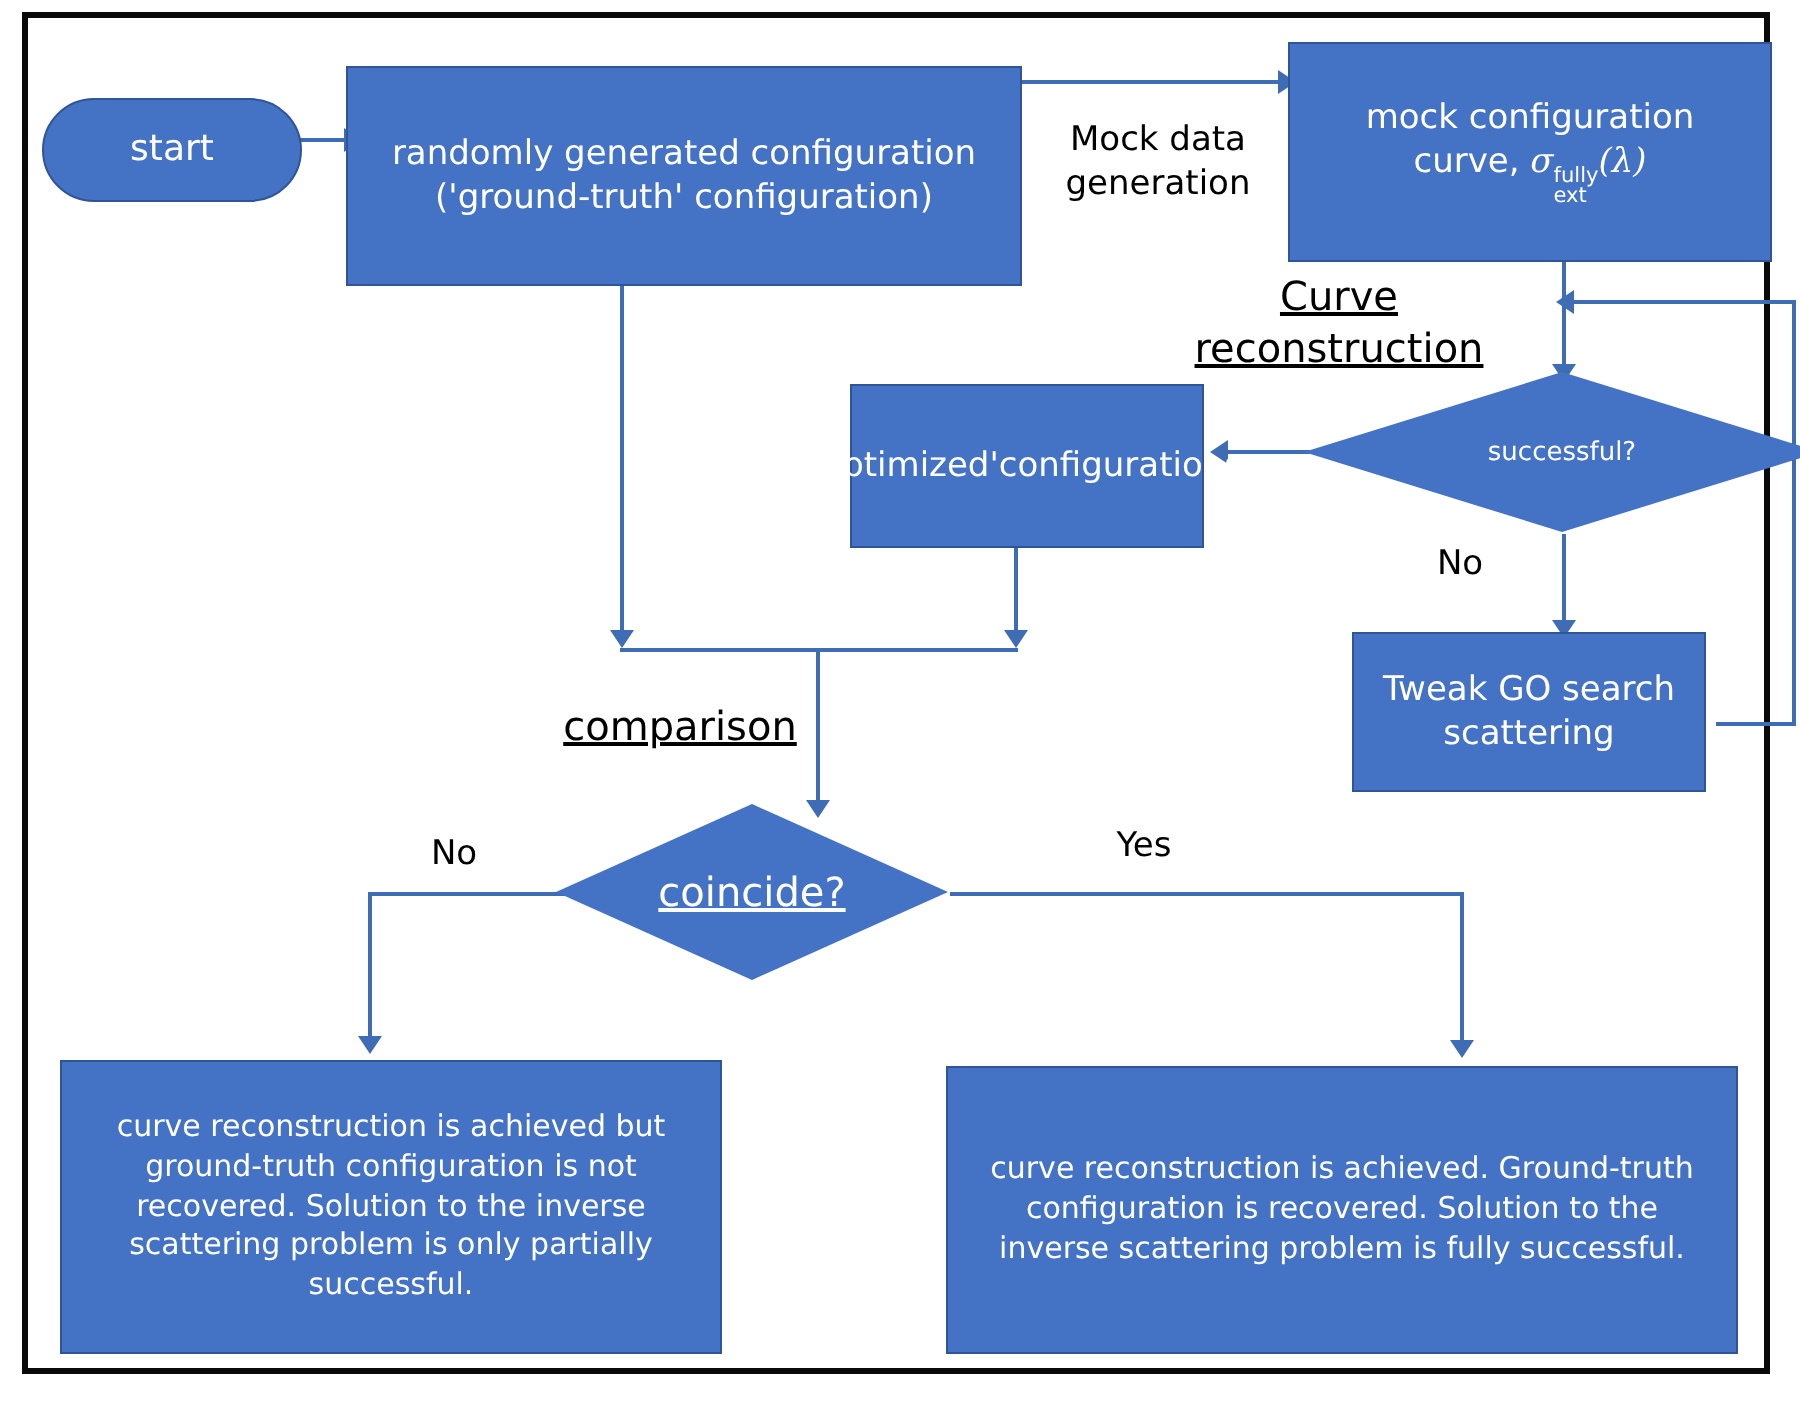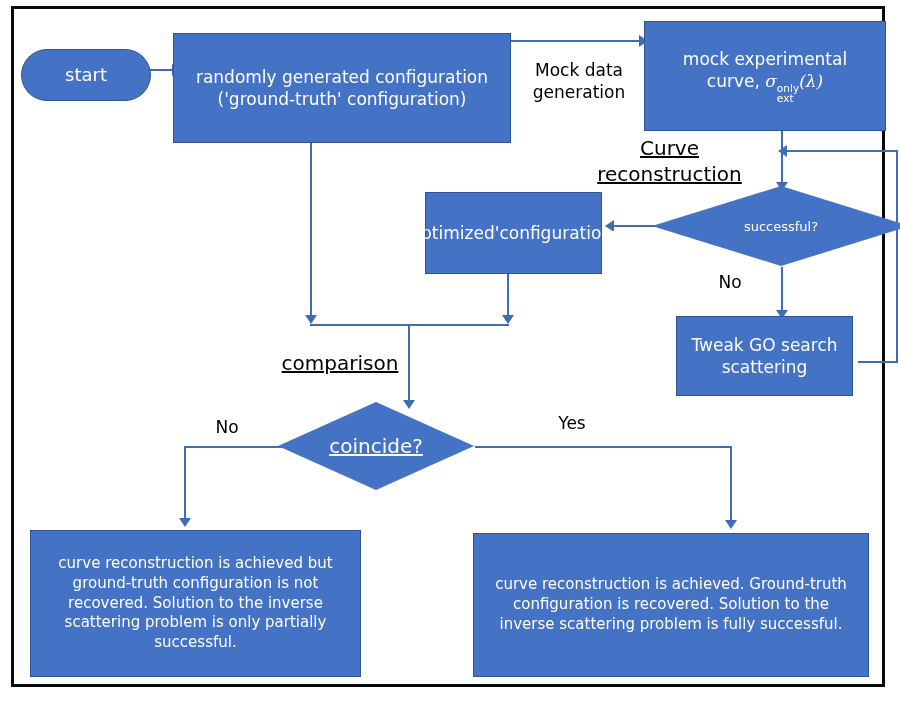--- a/index.html
+++ b/index.html
@@ -164,24 +164,24 @@
     <div class="shape oval t18" style="left:7px; top:40px; width:130px; height:52px;">
       <span>start</span>
     </div>
 
     <div class="shape t17" style="left:159px; top:24px; width:338px; height:110px; flex-direction:column;">
       <span>randomly generated configuration</span>
       <span>('ground-truth' configuration)</span>
     </div>
 
     <div class="shape t17" style="left:630px; top:12px; width:242px; height:110px; flex-direction:column;">
-      <span>mock experimental</span>
+      <span>mock configuration</span>
       <span class="formula">
         <span>curve, </span><span class="sigma">σ</span><span class="subsup">
-            <span>only</span>
+            <span>fully</span>
             <span>ext</span>
           </span><span class="lam">(λ)</span>
       </span>
     </div>
 
     <div class="diamond-wrap" style="left:638px; top:177px; width:258px; height:80px;">
       <div class="diamond-shape"></div>
       <span class="diamond-label t13">successful?</span>
     </div>
 

